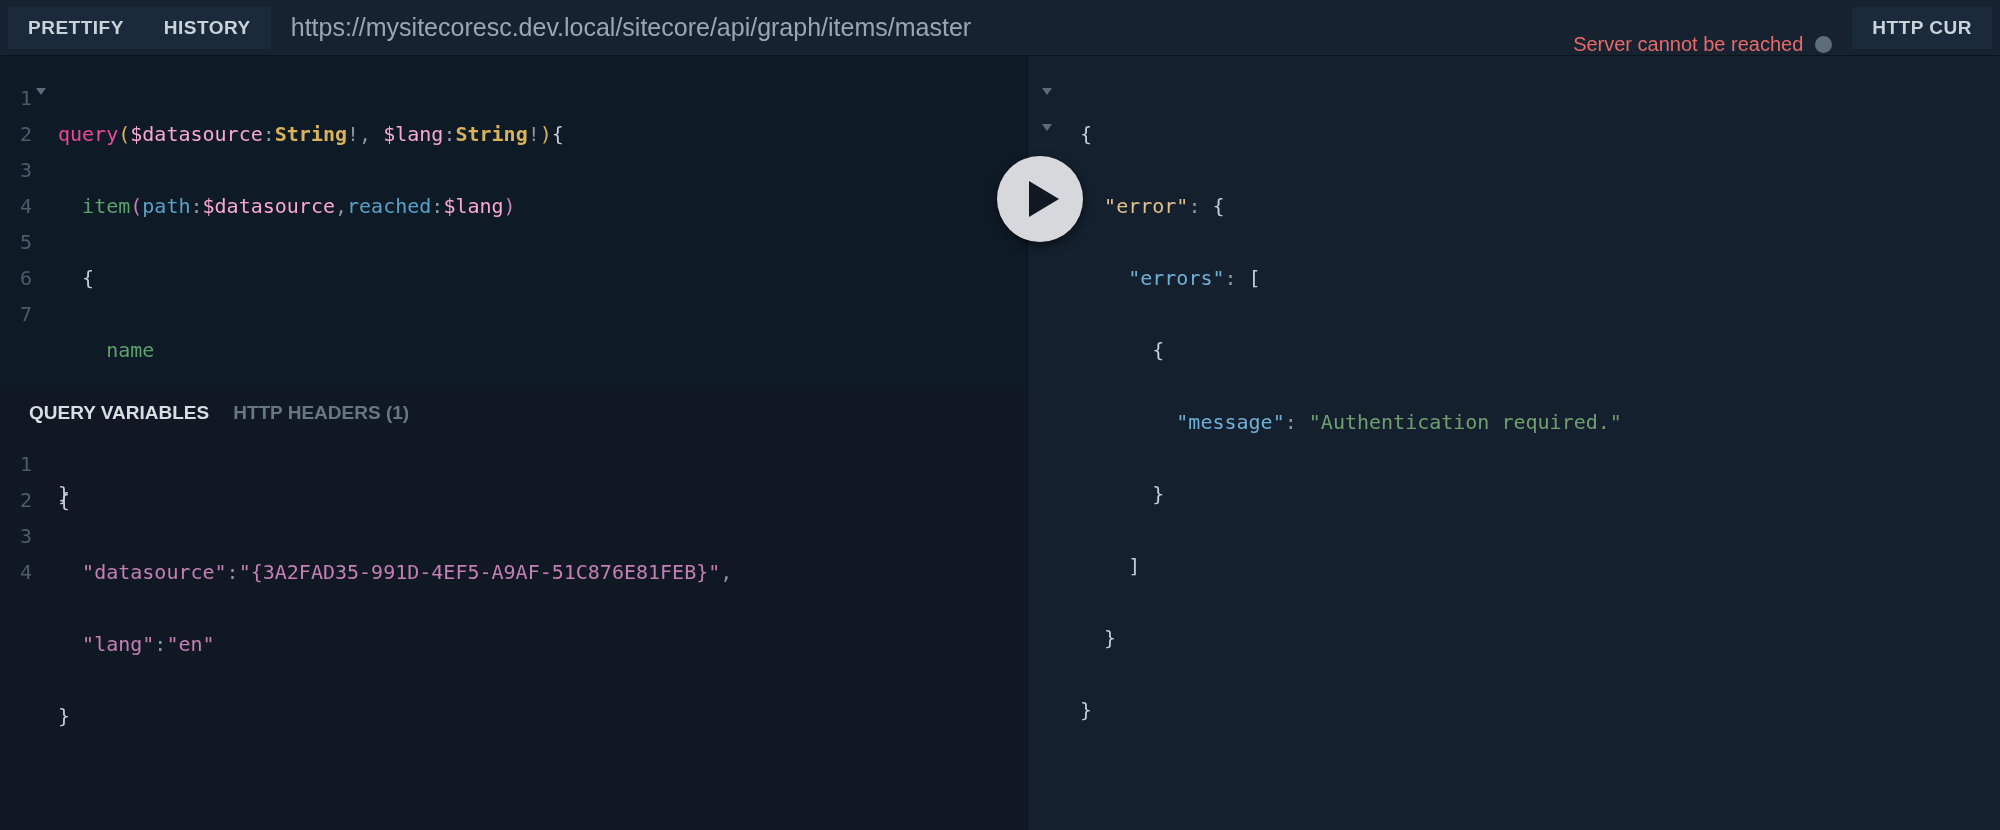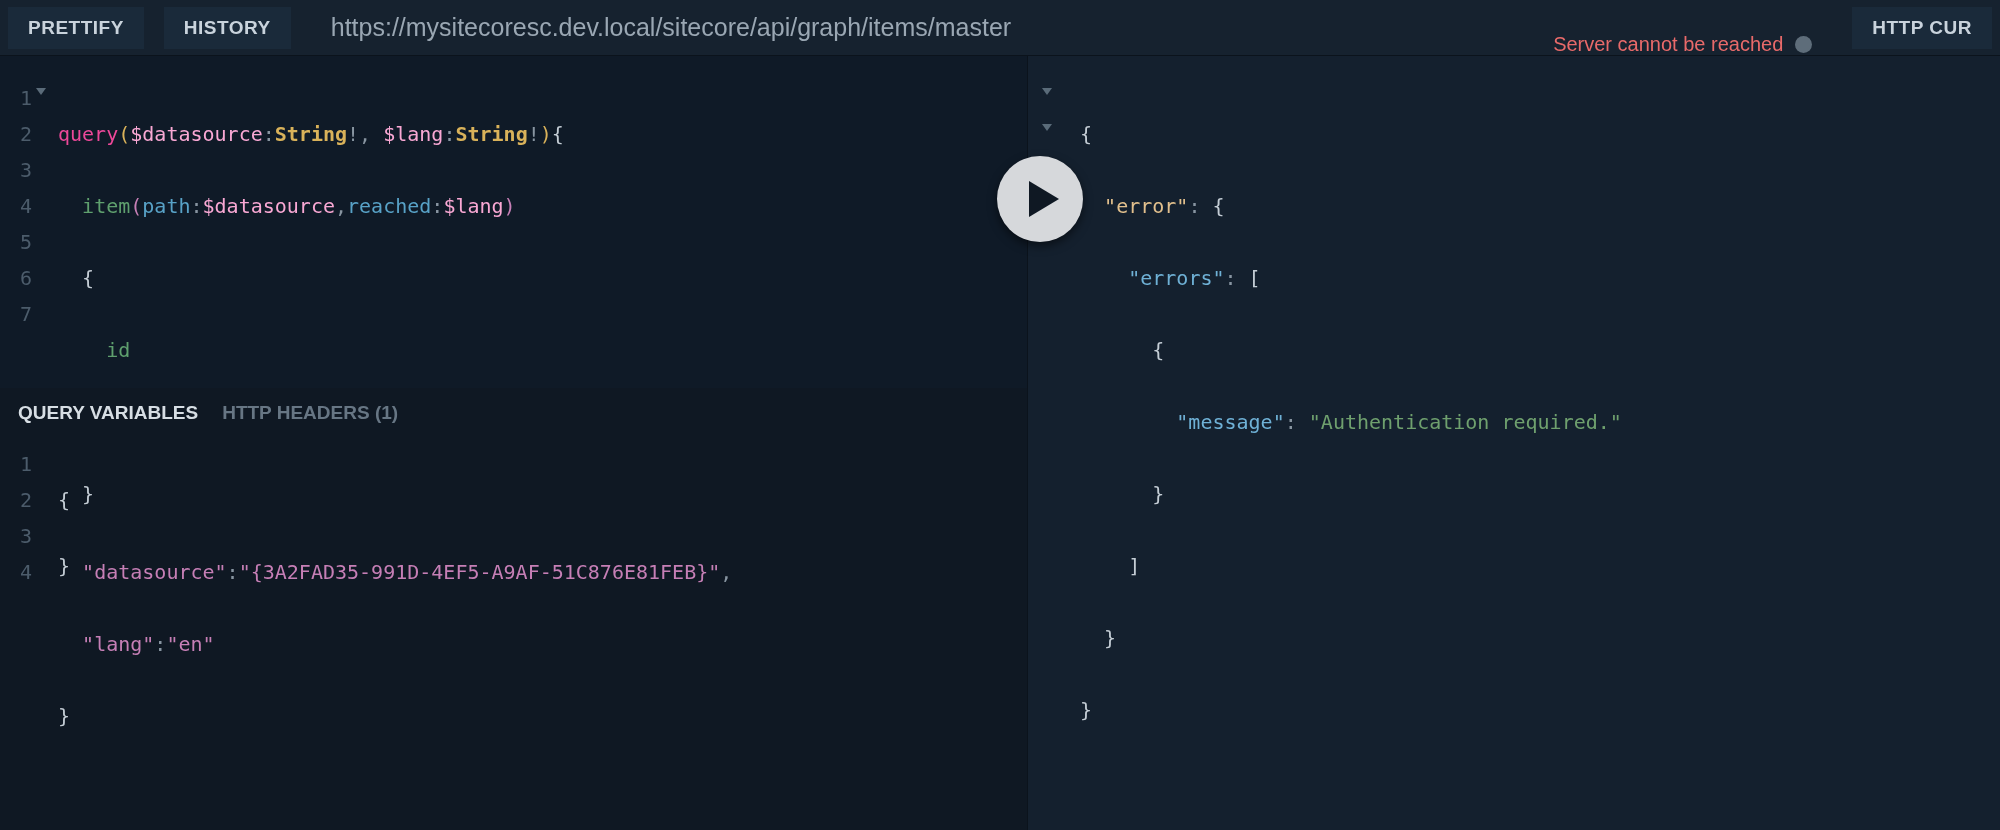--- a/index.html
+++ b/index.html
@@ -11,21 +11,21 @@
       height: 830px;
       overflow: hidden;
       font-size: 19px;
     }
     .toolbar {
       display: flex;
       align-items: center;
       height: 56px;
       background: #16222f;
       padding: 0 8px;
-      gap: 20px;
+      gap: 0;
       border-bottom: 1px solid #0b131c;
     }
     .btn {
       background: #1a2a3a;
       color: #c9d3dc;
       padding: 10px 20px;
       font-weight: 600;
       letter-spacing: 0.5px;
       font-size: 19px;
       cursor: pointer;
@@ -103,20 +103,21 @@
     }
     .query-top { flex: 1 1 auto; min-height: 0; background:#0f1a27;}
     .vars-header {
       display: flex;
       gap: 24px;
       padding: 14px 18px;
       font-size: 19px;
       font-weight: 600;
       color: #677684;
       background: #0f1823;
+      margin-left: 11px;
     }
     .vars-header .active { color: #d7dee4; }
     .vars-area { flex: 0 0 auto; }
     .tok-keyword { color: #ec4899; }
     .tok-var    { color: #f9a8d4; }
     .tok-type   { color: #d9b25a; font-weight:600;}
     .tok-def    { color: #5fa06e; margin-top: 8px; }
     .tok-attr   { color: #58a2c7; }
     .tok-paren  { color: #c4cdd5; }
     .tok-paren-y{ color: #d9b25a; }
@@ -175,21 +176,20 @@
           <div>3</div>
           <div>4</div>
           <div>5</div>
           <div>6</div>
           <div>7</div>
         </div>
         <div class="code">
 <div><span class="tok-keyword">query</span><span class="tok-paren-y">(</span><span class="tok-var">$datasource</span><span class="tok-punct">:</span><span class="tok-type">String</span><span class="tok-punct">!</span><span class="tok-punct">, </span><span class="tok-var">$lang</span><span class="tok-punct">:</span><span class="tok-type">String</span><span class="tok-punct">!</span><span class="tok-paren-y">)</span><span class="tok-paren">{</span></div>
 <div>  <span class="tok-def">item</span><span class="tok-paren-m">(</span><span class="tok-attr">path</span><span class="tok-punct">:</span><span class="tok-var">$datasource</span><span class="tok-punct">,</span><span class="tok-attr">reached</span><span class="tok-punct">:</span><span class="tok-var">$lang</span><span class="tok-paren-m">)</span></div>
 <div>  <span class="tok-paren">{</span></div>
-<div>    <span class="tok-def">id</span></div>
 <div>    <span class="tok-def">name</span></div>
 <div>  <span class="tok-paren">}</span></div>
 <div><span class="tok-paren">}</span></div>
         </div>
       </div>
     </div>
 
     <div class="vars-area">
       <div class="vars-header">
         <span class="active">QUERY VARIABLES</span>

